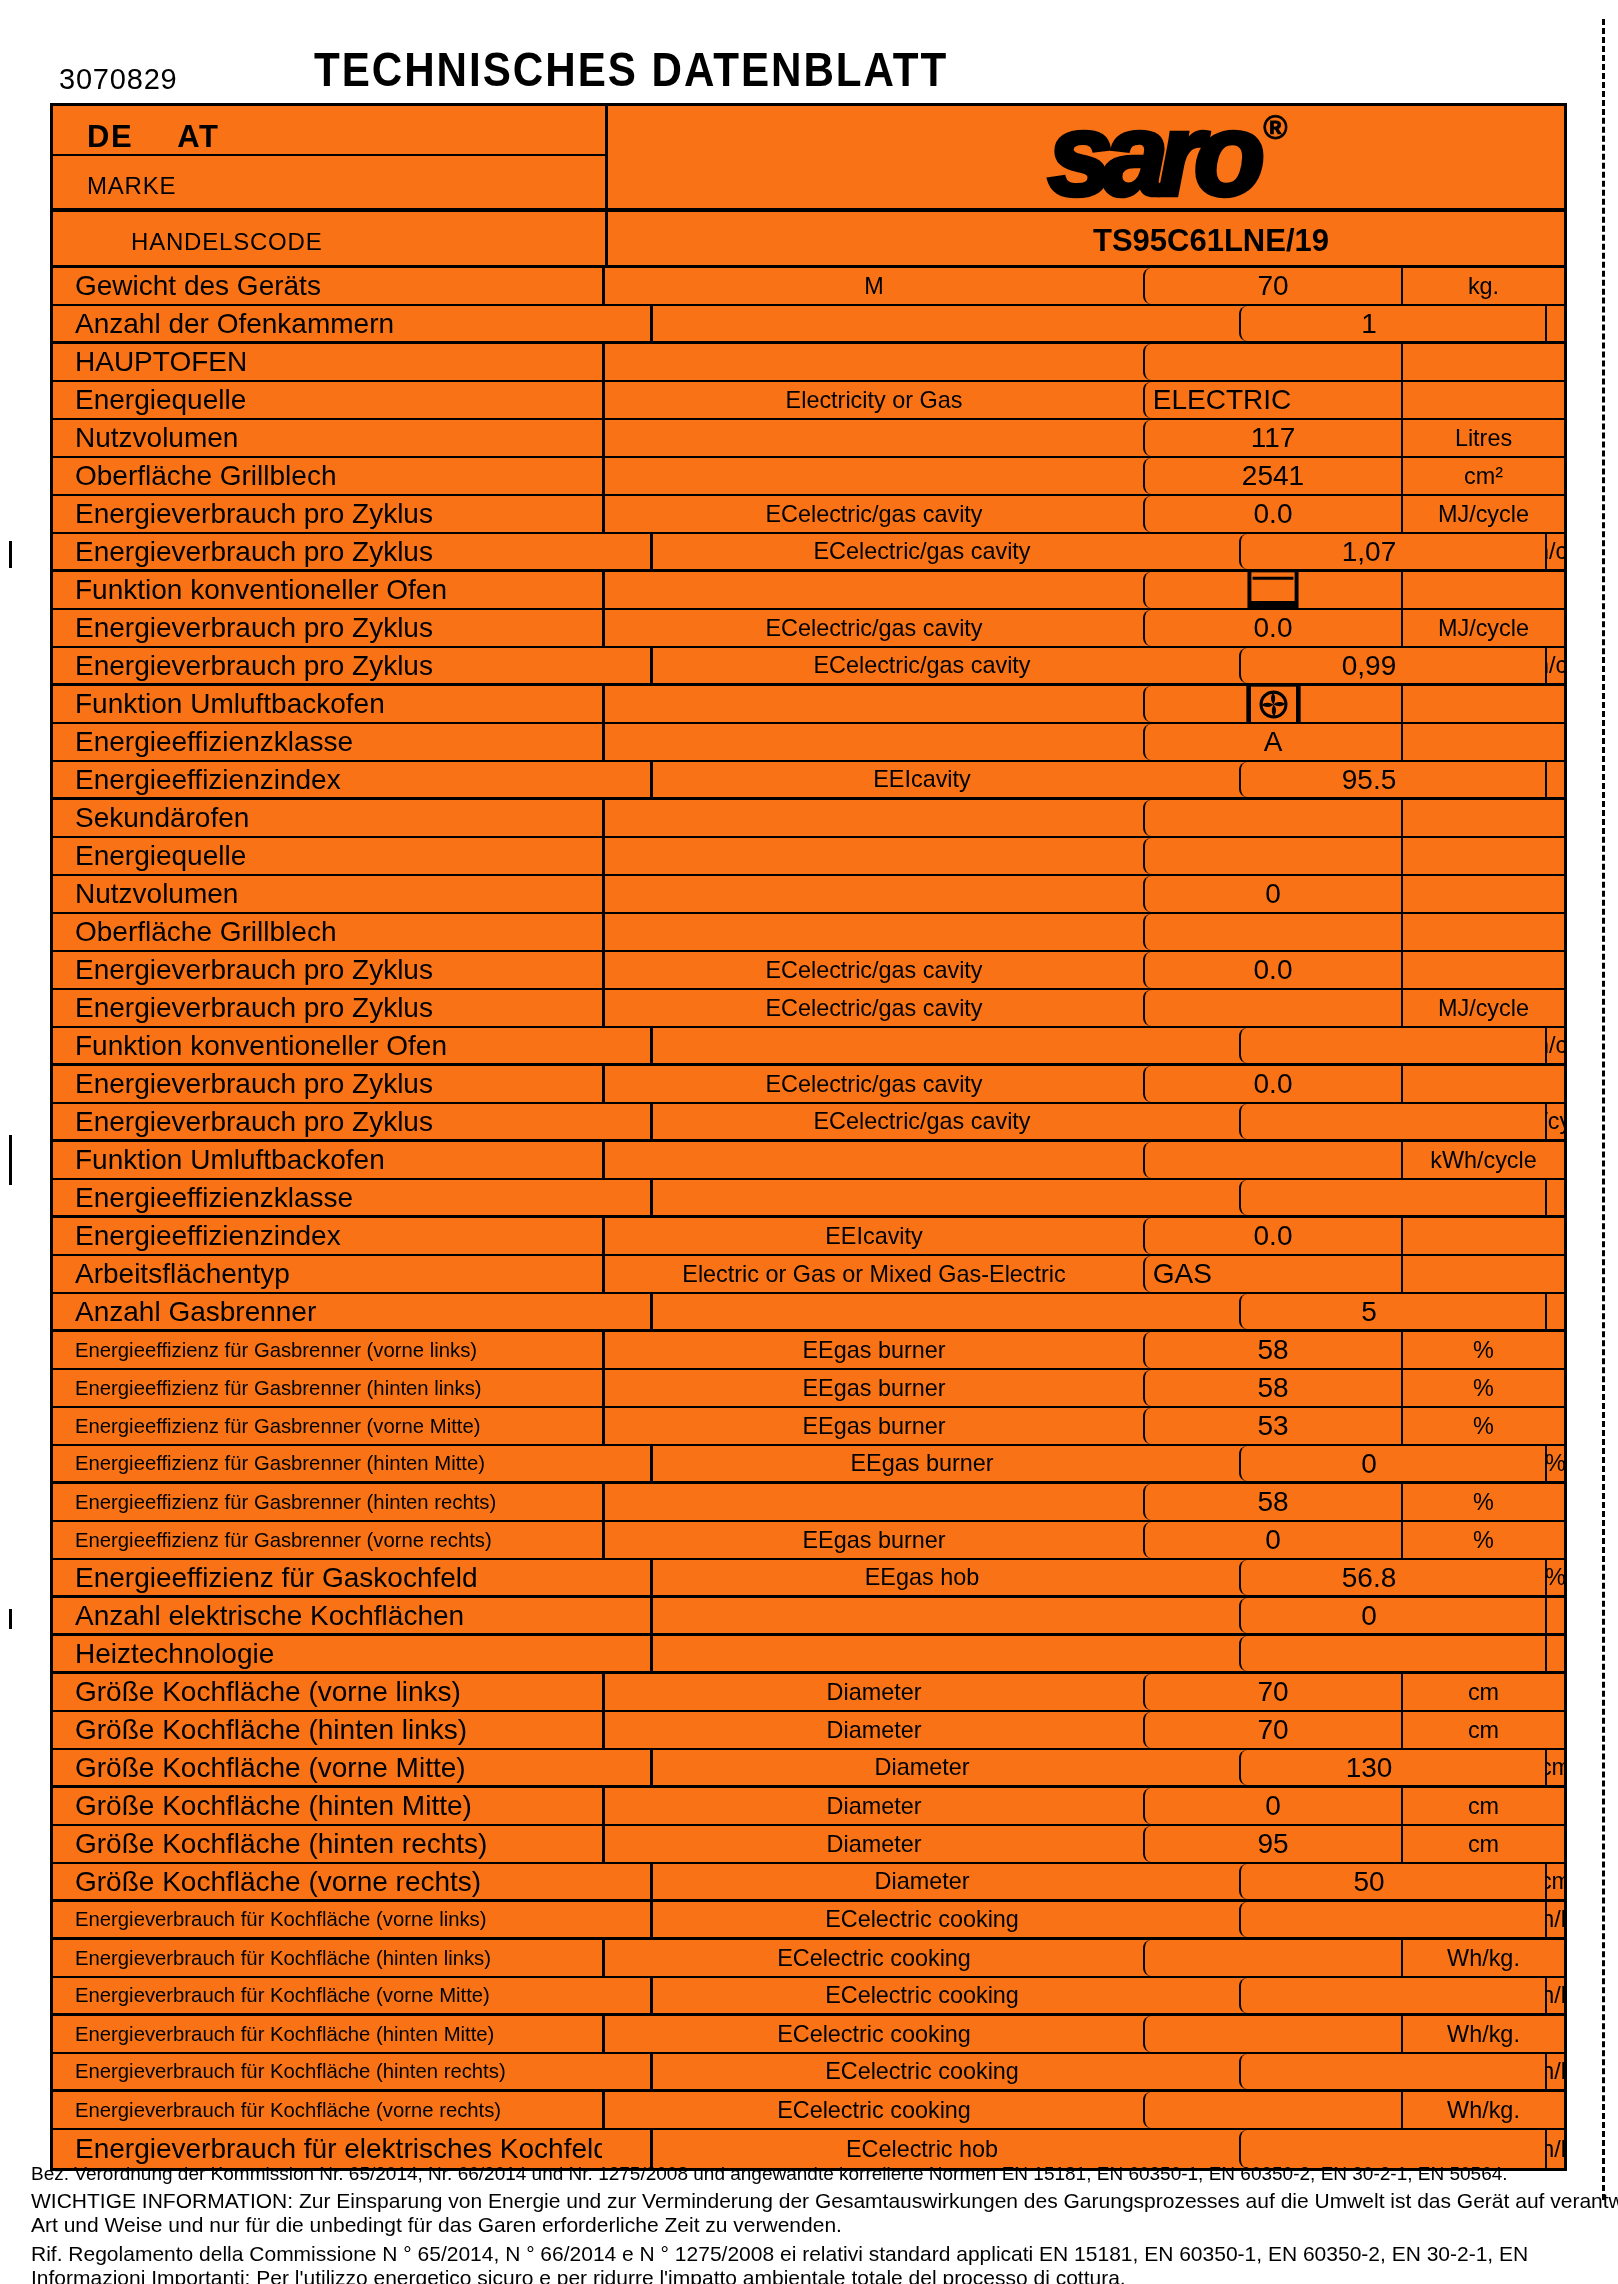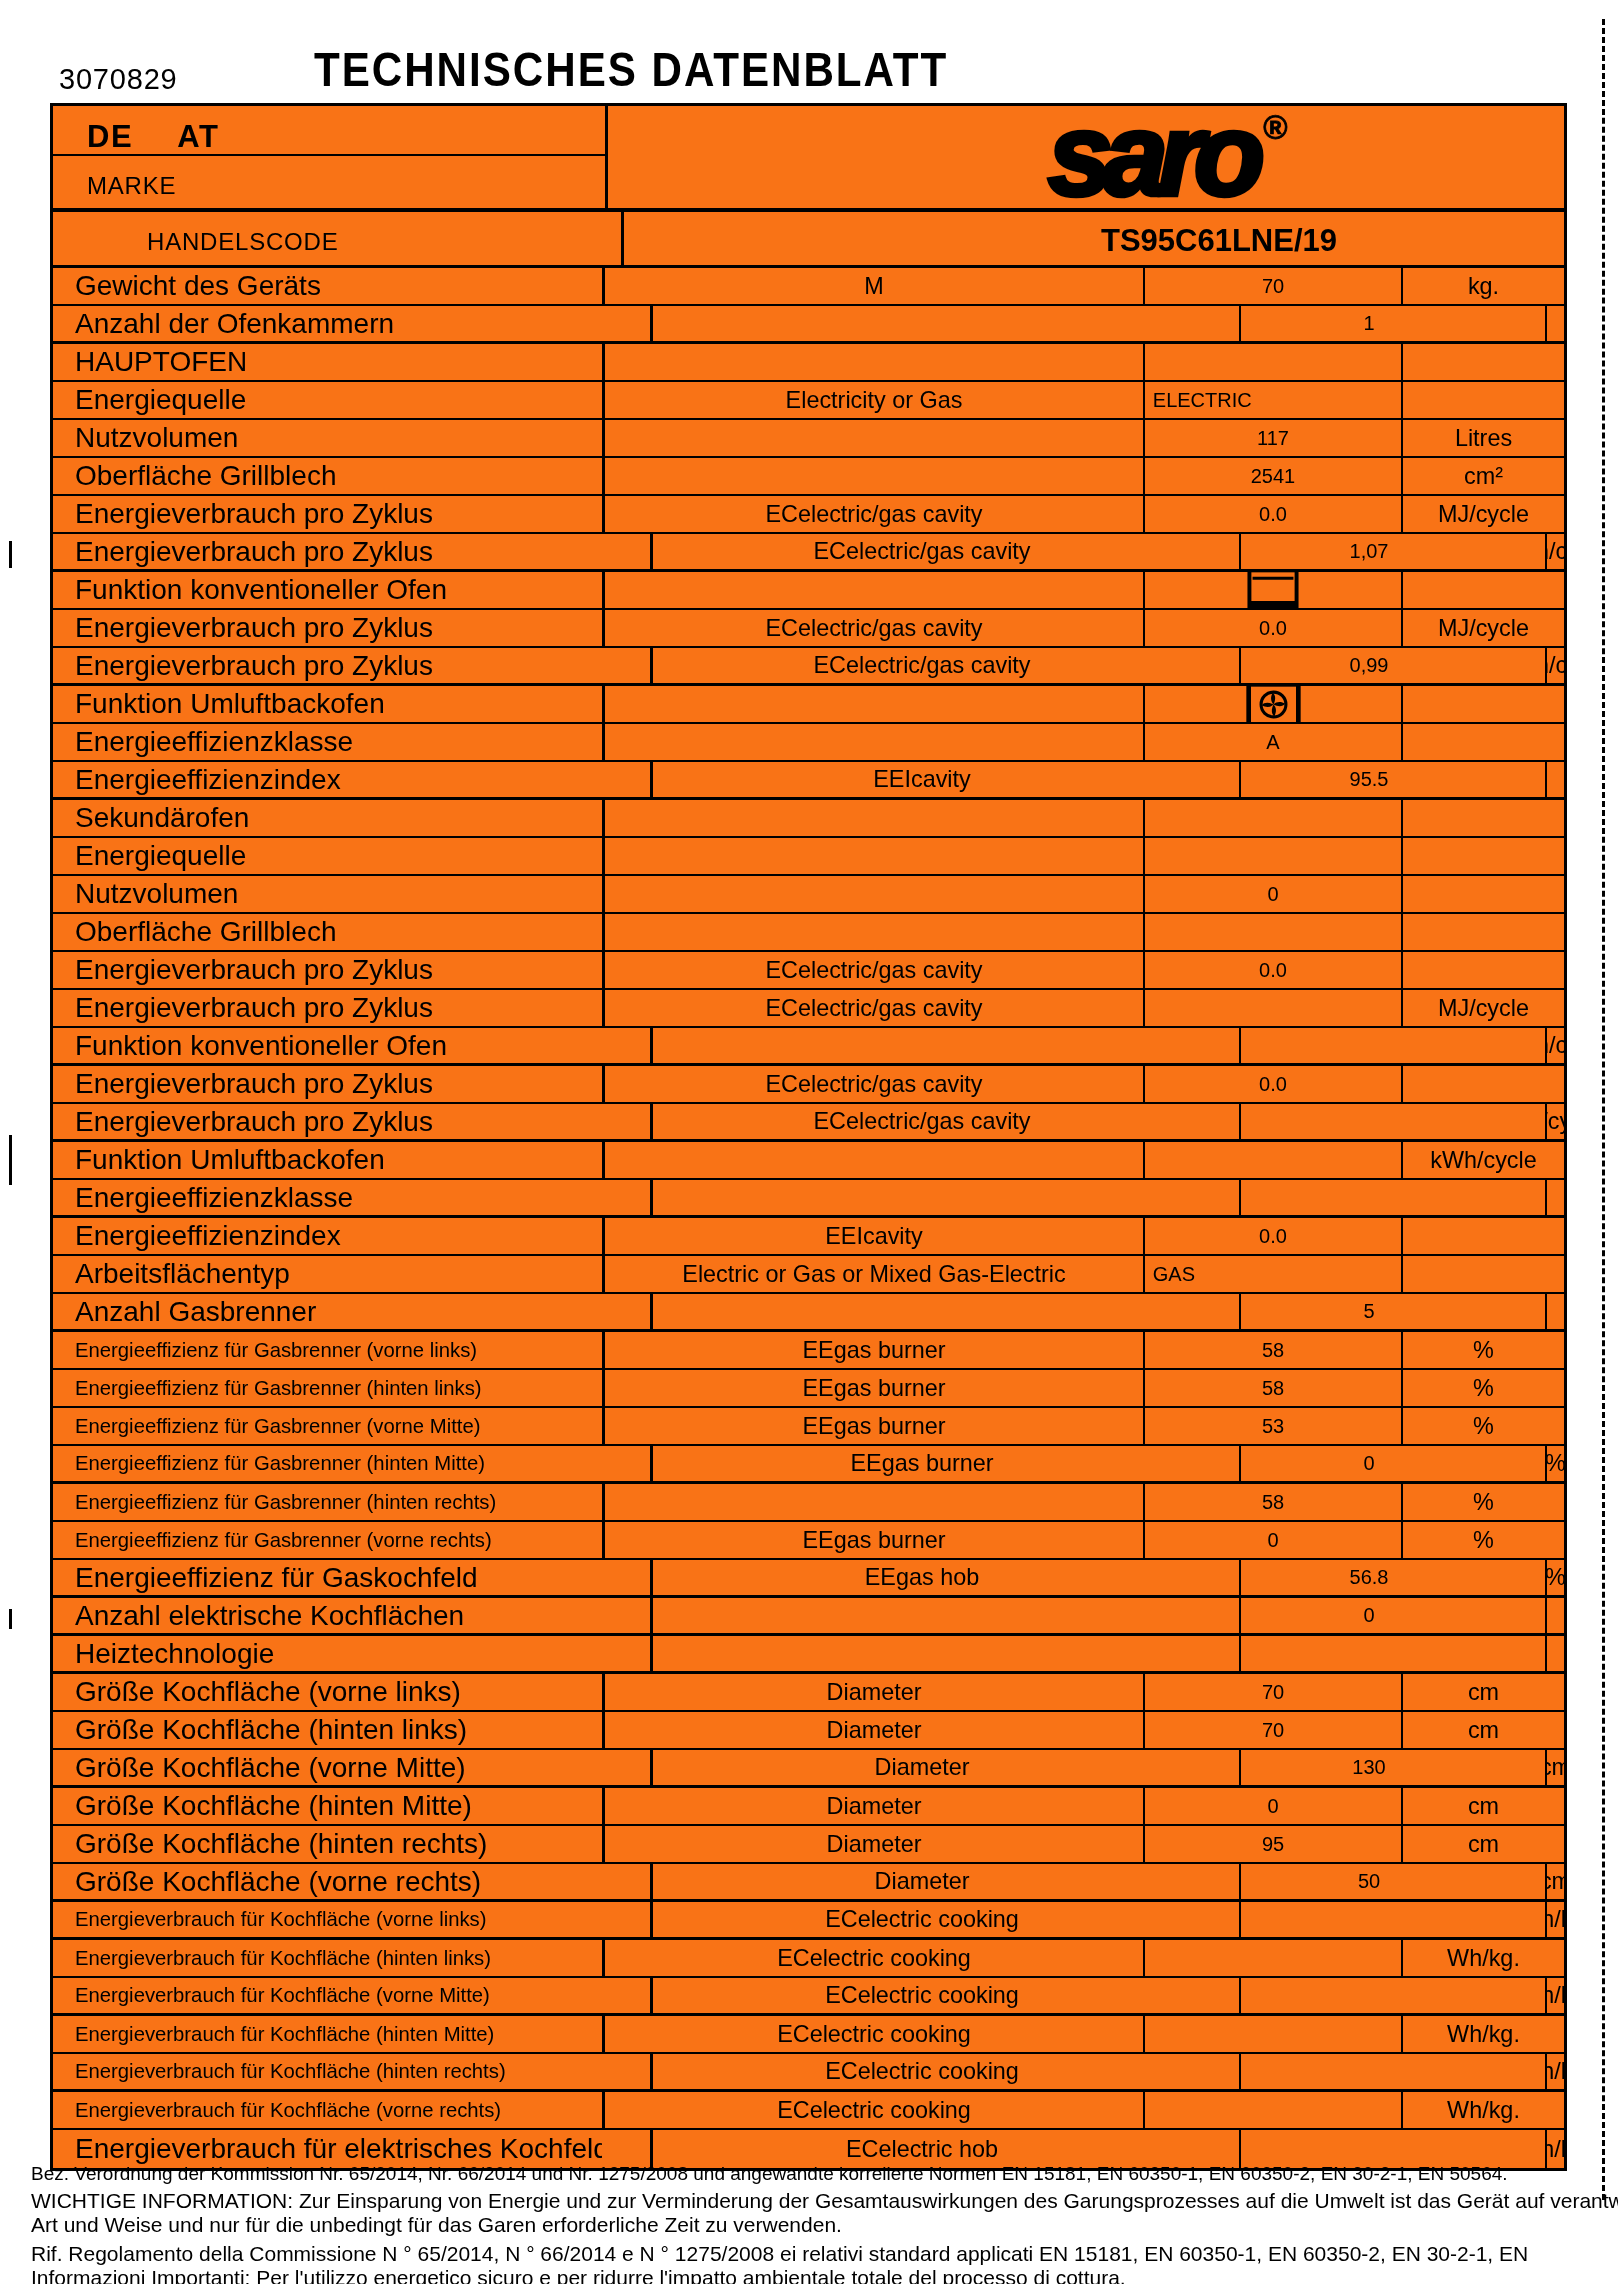--- a/index.html
+++ b/index.html
@@ -24,32 +24,32 @@
   .brand-logo{
     position:absolute;left:50%;top:50%;
     transform:translate(calc(-50% + 78px),-52%);
     font-size:116px;font-weight:700;font-style:italic;letter-spacing:-9.4px;line-height:1;
     -webkit-text-stroke:4.7px #000;white-space:nowrap;
   }
   .brand-logo .reg{
     font-size:33px;font-style:normal;-webkit-text-stroke:0.8px #000;
     letter-spacing:0;position:relative;top:-56px;left:7.8px;
   }
-  .hdr-mid{display:grid;grid-template-columns:552px 1fr;height:56px;box-sizing:border-box;border-bottom:3.9px solid #000;padding-left:16px;}
+  .hdr-mid{display:grid;grid-template-columns:552px 1fr;height:56px;box-sizing:border-box;border-bottom:3.9px solid #000;}
   .cell-hcode{padding:15.6px 0 0 78px;font-size:24px;letter-spacing:0.8px;box-sizing:border-box;}
   .cell-hcode-val{border-left:3.9px solid #000;font-size:31px;font-weight:700;text-align:center;padding:11px 0 0 250px;box-sizing:border-box;white-space:nowrap;overflow:hidden;}
   
   .trow{display:grid;grid-template-columns:549px 541px 258px 1fr;height:38px;box-sizing:border-box;border-bottom:2.3px solid #000;}
   .trow.thick{border-bottom:3.9px solid #000;gap:48px;}
   .trow:last-child{border-bottom:none;}
   .cell{box-sizing:border-box;overflow:hidden;white-space:nowrap;display:flex;align-items:center;}
   .c-label{padding-left:22px;font-size:28px;}
   .c-label.small{font-size:20.3px;text-align:center;}
   .c-desc{border-left:3.9px solid #000;justify-content:center;font-size:23.4px;}
-  .c-value{border-left:2.3px solid #000;justify-content:center;font-size:20px;}
+  .c-value{border-left:2.3px solid #000;justify-content:center;font-size:28px;border-radius:8px;}
   .c-value.left{justify-content:flex-start;padding-left:7.8px;}
   .c-unit{border-left:2.3px solid #000;justify-content:center;font-size:23.4px;}
   .icon-wrap{display:inline-flex;align-items:center;justify-content:center;}
   
   .footer{position:absolute;left:31px;top:2162px;width:1587px;white-space:nowrap;overflow:hidden;}
   .f-line{line-height:24px;}
   .f-small{font-size:19px;margin-bottom:3.1px;}
   .f-big{font-size:21px;}
   .f-gap{margin-top:4.7px;}
   

